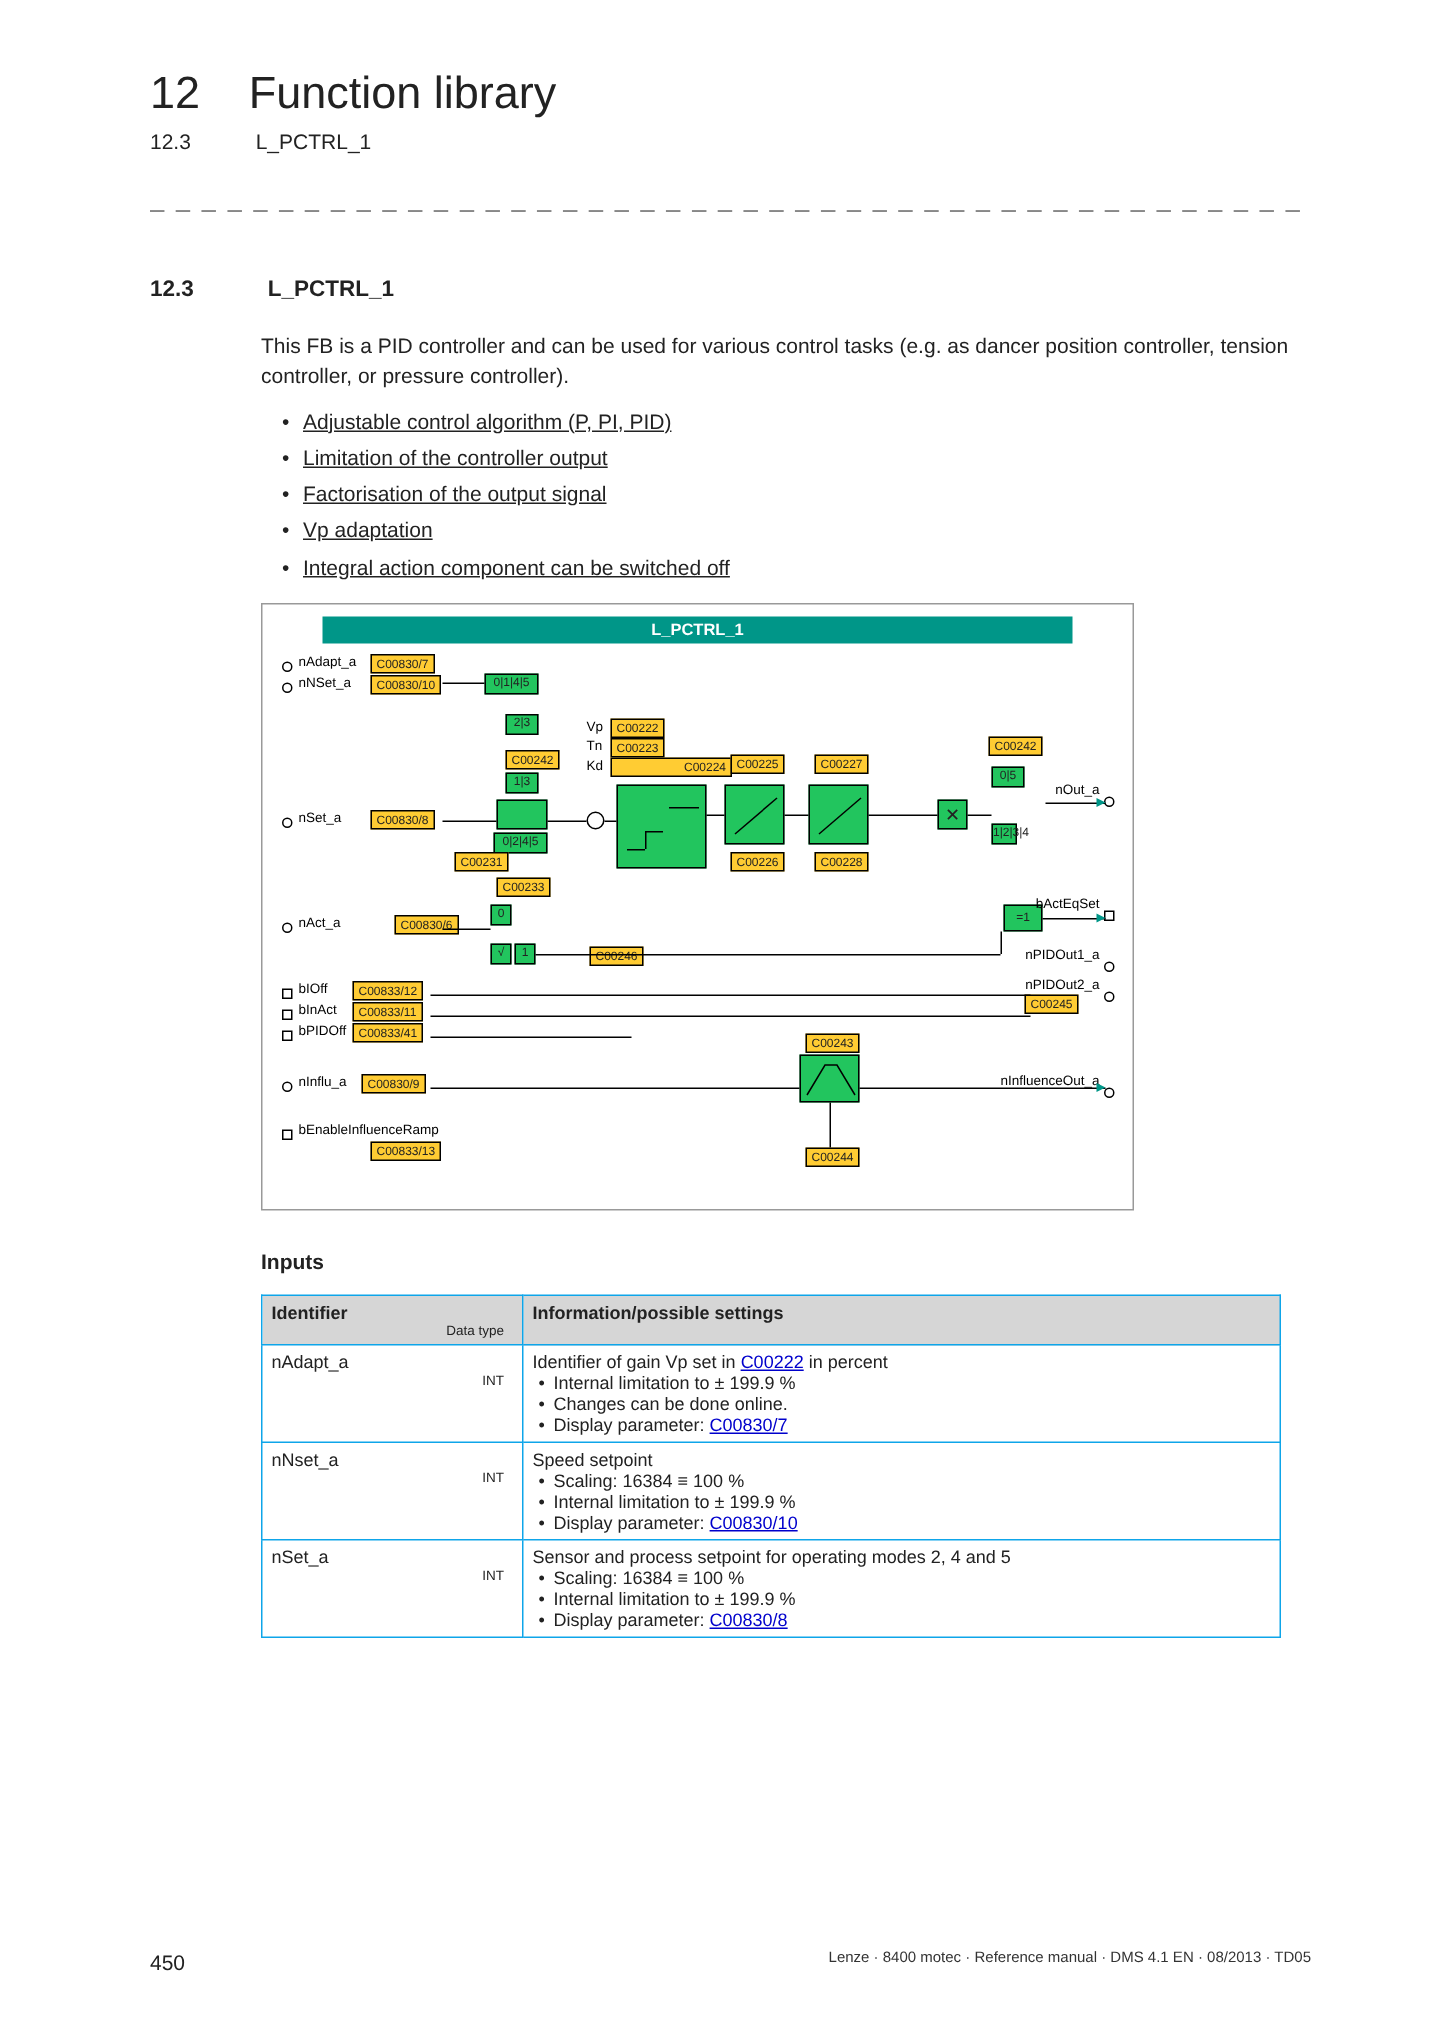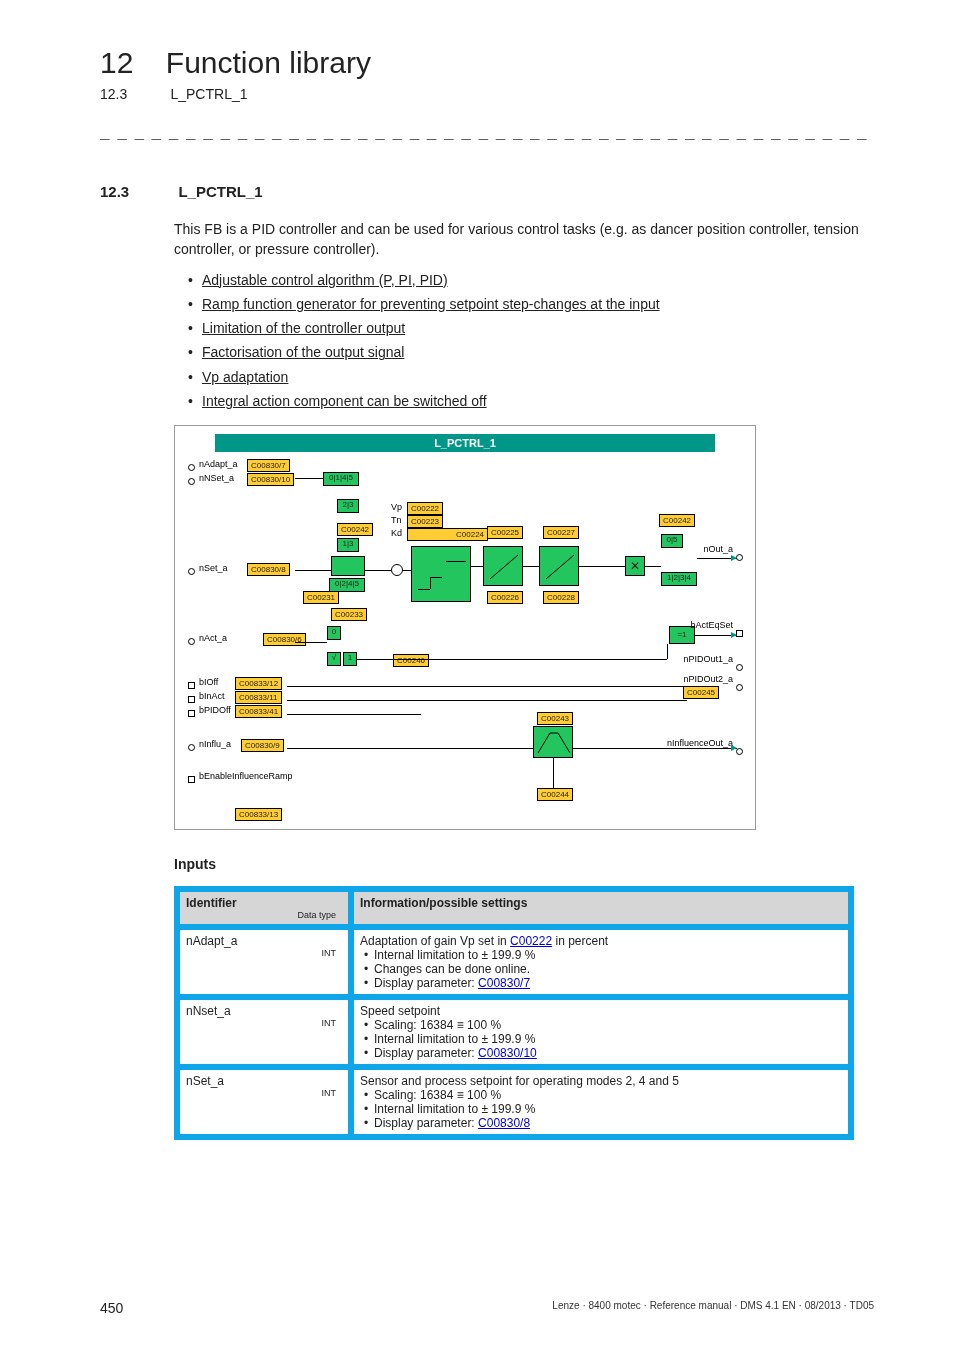--- a/index.html
+++ b/index.html
@@ -35,21 +35,21 @@
   .line-h { position:absolute; height:1px; background:#000; }
   .line-v { position:absolute; width:1px;  background:#000; }
   .box    { position:absolute; border:1px solid #000; background:#22c55e; font-size:8px; }
   .arrow-r{ position:absolute; width:0; height:0; border-top:3px solid transparent; border-bottom:3px solid transparent; border-left:6px solid #009688; }
 
   
   .inputs-h { margin-left: 74px; margin-top: 26px; font-weight:700; font-size:14px; }
 
   .tbl { margin-left:74px; margin-top:14px; width:680px; border:1px solid #000; font-size:12px; border-collapse:collapse; }
   .tbl .hdr { background:#d6d6d6; }
-  .tbl .cell { border:6px solid #0ea5e9; padding:4px 6px; vertical-align:top; }
+  .tbl .cell { border:1px solid #0ea5e9; padding:4px 6px; vertical-align:top; }
   .tbl .col1 { width:174px; position:relative; }
   .id-dt { text-align:right; font-size:9px; padding-right:6px; }
   .info-list { list-style:none; margin-left:4px; }
   .info-list li { position:relative; padding-left:10px; }
   .info-list li::before { content:"•"; position:absolute; left:0; }
   a.cx { color:#0000cc; text-decoration:underline; }
 
   
   .footer { position:absolute; bottom:34px; left:100px; right:80px; font-size:11px; }
   .footer .pnum { font-size:14px; }
@@ -71,21 +71,20 @@
 
   <div class="sec">
     <span class="sec-num">12.3</span>
     <span class="sec-title">L_PCTRL_1</span>
   </div>
 
   <div class="body-block">
     <p>This FB is a PID controller and can be used for various control tasks (e.g. as dancer position controller, tension controller, or pressure controller).</p>
     <ul>
       <li>Adjustable control algorithm (P, PI, PID)</li>
-      <li>Ramp function generator for preventing setpoint step-changes at the input</li>
       <li>Limitation of the controller output</li>
       <li>Factorisation of the output signal</li>
       <li>Vp adaptation</li>
       <li>Integral action component can be switched off</li>
     </ul>
   </div>
 
   <div class="diagram">
     <div class="dg-title">L_PCTRL_1</div>
 
@@ -116,21 +115,21 @@
     <div class="node-sq" style="left:13px; top:284px;"></div>
     <span class="lbl" style="left:24px; top:279px;">bPIDOff</span>
     <span class="chip" style="left:60px; top:279px;">C00833/41</span>
 
     <div class="node-o" style="left:13px; top:318px;"></div>
     <span class="lbl" style="left:24px; top:313px;">nInflu_a</span>
     <span class="chip" style="left:66px; top:313px;">C00830/9</span>
 
     <div class="node-sq" style="left:13px; top:350px;"></div>
     <span class="lbl" style="left:24px; top:345px;">bEnableInfluenceRamp</span>
-    <span class="chip" style="left:60px; top:358px;margin-top:24px;">C00833/13</span>
+    <span class="chip" style="left:72px; top:358px;">C00833/13</span>
 
     <div class="box" style="left:148px; top:46px; width:36px; height:14px; text-align:center;">0|1|4|5</div>
     <div class="box" style="left:162px; top:73px; width:22px; height:14px; text-align:center;">2|3</div>
     <div class="box" style="left:162px; top:112px; width:22px; height:14px; text-align:center;">1|3</div>
     <div class="box" style="left:154px; top:152px; width:36px; height:14px; text-align:center;">0|2|4|5</div>
     <span class="chip" style="left:128px; top:165px;">C00231</span>
 
     <div class="box" style="left:156px; top:130px; width:34px; height:20px;"></div>
     <span class="chip" style="left:162px; top:97px;">C00242</span>
 
@@ -168,21 +167,21 @@
       <svg width="40" height="40">
           <line x1="6" y1="32" x2="34" y2="8" stroke="#000"></line>
         </svg>
     </div>
     <span class="chip" style="left:368px; top:100px;">C00227</span>
     <span class="chip" style="left:368px; top:165px;">C00228</span>
 
     <div class="box" style="left:450px; top:130px; width:20px; height:20px; text-align:center; font-size:12px; line-height:18px;">✕</div>
 
     <div class="box" style="left:486px; top:108px; width:22px; height:14px; text-align:center;">0|5</div>
-    <div class="box" style="left:486px; top:146px; width:36px; height:14px; text-align:center;">1|2|3|4</div>
+    <div class="box" style="left:486px; top:146px; width:17px; height:14px; text-align:center;">1|2|3|4</div>
     <span class="chip" style="left:484px; top:88px;">C00242</span>
 
     <div class="box" style="left:494px; top:200px; width:26px; height:18px; text-align:center; line-height:16px;">=1</div>
 
     <span class="chip" style="left:508px; top:260px;">C00245</span>
 
     <div class="box" style="left:358px; top:300px; width:40px; height:32px;">
       <svg width="40" height="32">
           <polyline points="4,26 16,6 24,6 36,26" fill="none" stroke="#000"></polyline>
         </svg>
@@ -244,21 +243,21 @@
       </td>
       <td class="cell"><b>Information/possible settings</b></td>
     </tr>
 
     <tr>
       <td class="cell col1">
         <span>nAdapt_a</span>
         <div class="id-dt">INT</div>
       </td>
       <td class="cell">
-        <span>Adaptation of gain Vp set in </span><a href="#" class="cx">C00222</a><span> in percent</span>
+        <span>Identifier of gain Vp set in </span><a href="#" class="cx">C00222</a><span> in percent</span>
         <ul class="info-list">
           <li>Internal limitation to ± 199.9 %</li>
           <li>Changes can be done online.</li>
           <li><span>Display parameter: </span><a href="#" class="cx">C00830/7</a></li>
         </ul>
       </td>
     </tr>
 
     <tr>
       <td class="cell col1">

